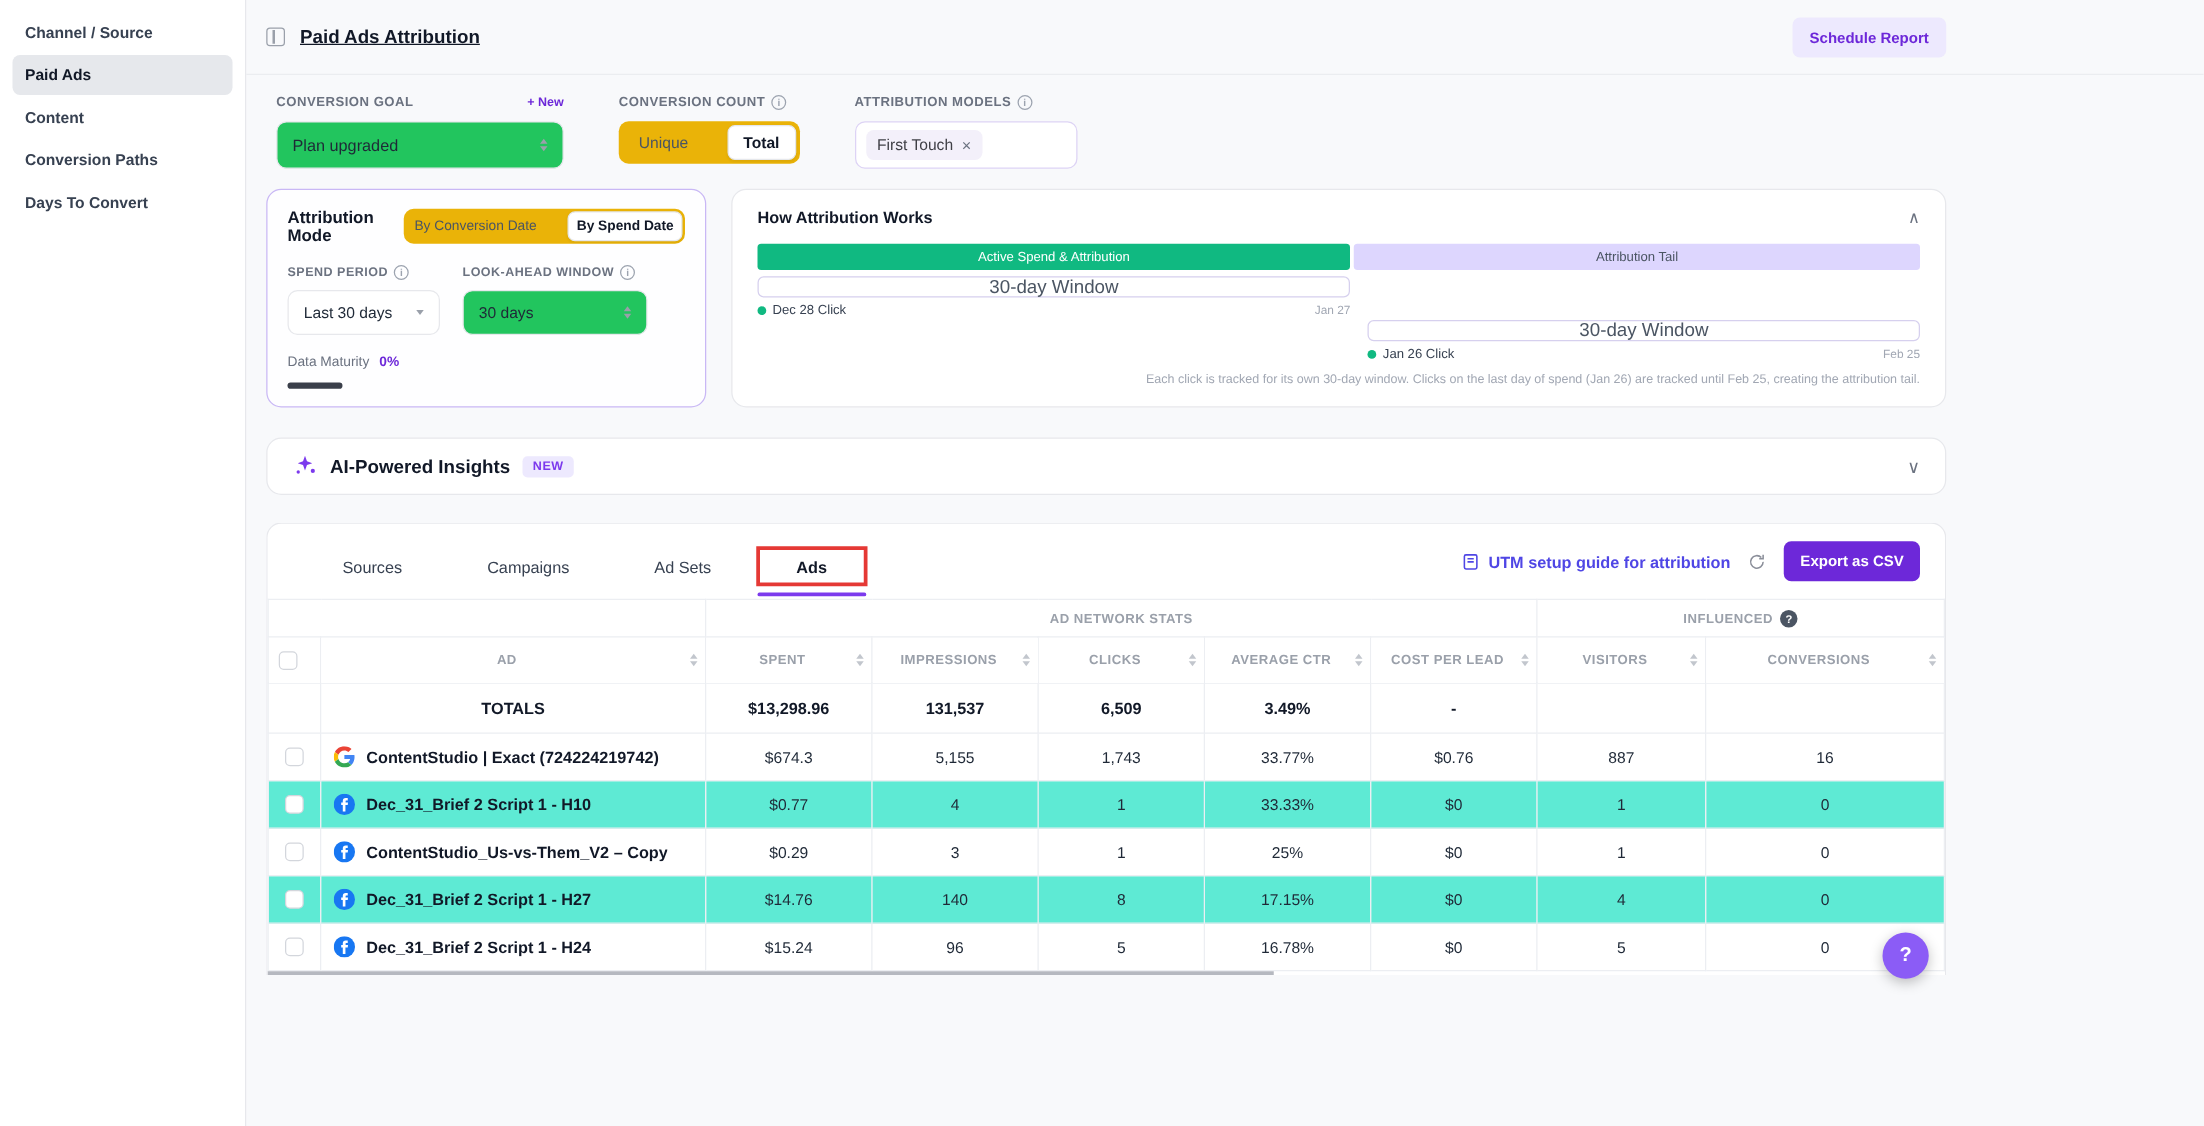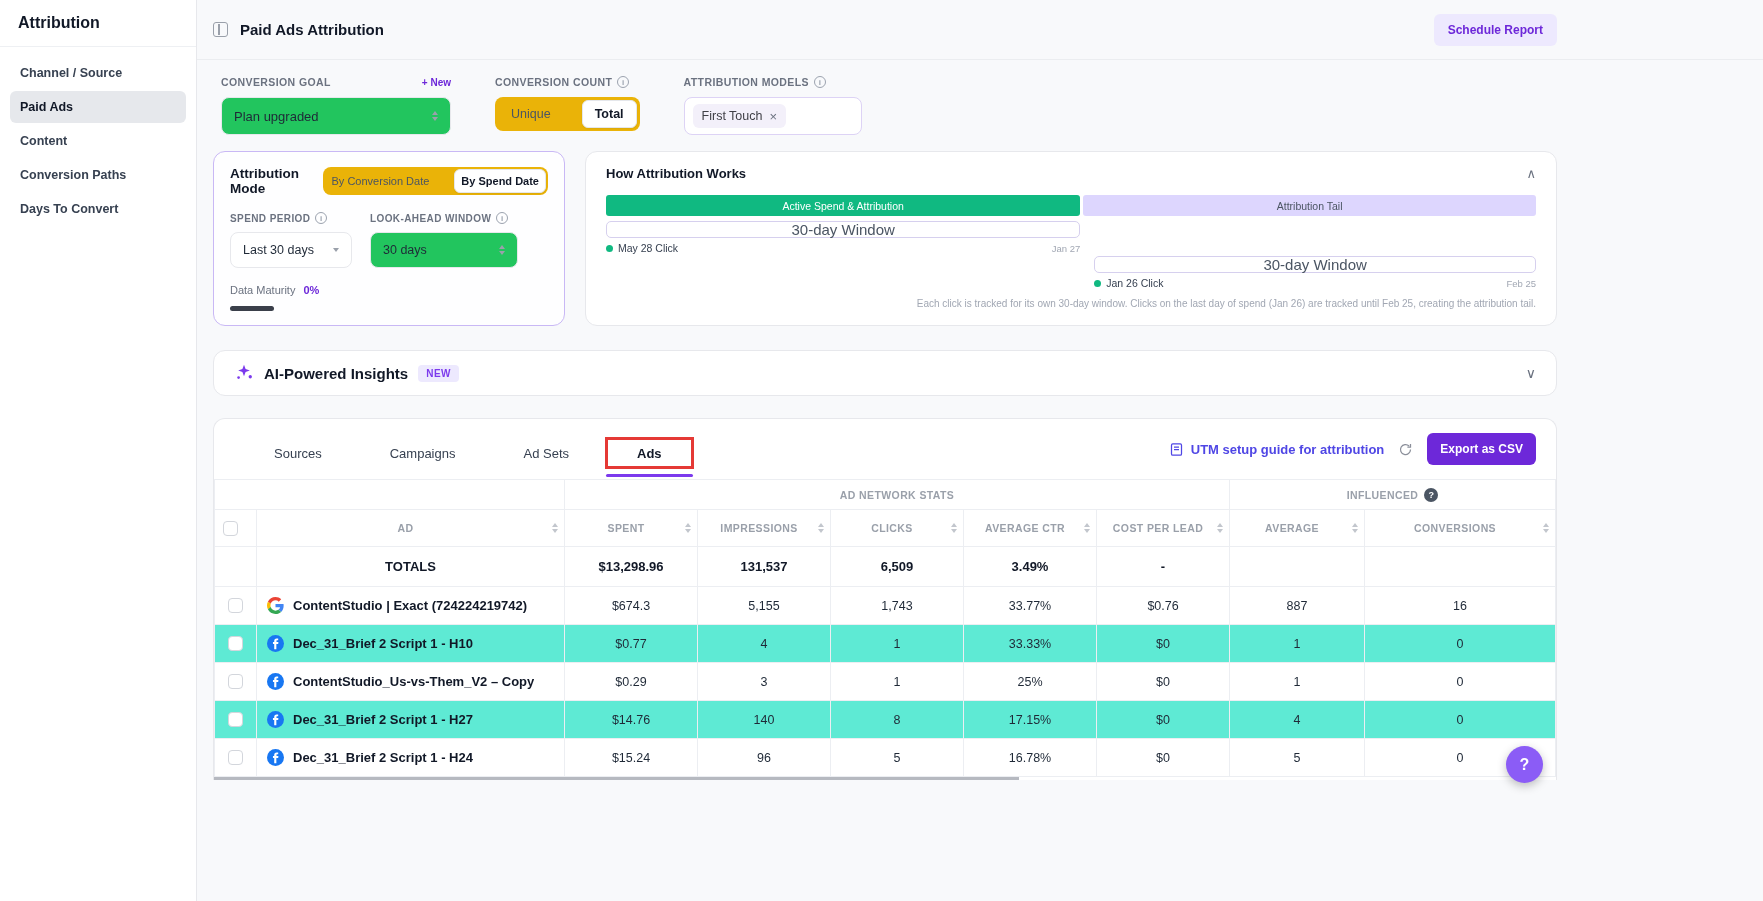--- a/index.html
+++ b/index.html
@@ -14,21 +14,21 @@
   .side-item { font-size:12.5px; font-weight:700; color:#374151; padding:9px 10px; margin:2px 2px; border-radius:6px; cursor:pointer; }
   .side-item.active { background:#e6e8ec; color:#111827; }
 
   
   .main { flex:1; }
   .topbar { height:60px; border-bottom:1px solid #ebedf0; }
   .topbar-inner { width:1376px; height:100%; padding:0 16px; display:flex; align-items:center; justify-content:space-between; }
   .topbar-left { display:flex; align-items:center; gap:12px; }
   .page-toggle { width:15px; height:15px; border:1.5px solid #9aa0aa; border-radius:3px; position:relative; display:inline-block; }
   .page-toggle::before { content:""; position:absolute; left:4px; top:1px; bottom:1px; width:1.5px; background:#9aa0aa; }
-  .page-title { font-size:15px; font-weight:700; }
+  .page-title { font-size:15px; font-weight:700;text-decoration:underline; }
   .schedule-btn { background:#ede9fe; color:#6d28d9; border:none; font-family:inherit; font-size:12px; font-weight:700; padding:9px 14px; border-radius:6px; cursor:pointer; }
 
   .content { width:1376px; padding:0 16px; }
 
   
   .controls { margin-top:16px; display:flex; align-items:flex-start; gap:44px; padding-left:8px; }
   .ctl-label { font-size:10.5px; font-weight:700; color:#6b7280; letter-spacing:.4px; display:flex; align-items:center; gap:5px; }
   .goal-block { width:230px; }
   .goal-label-row { display:flex; justify-content:space-between; align-items:center; margin-bottom:9px; }
   .new-link { color:#6d28d9; font-size:10px; font-weight:700; cursor:pointer; }
@@ -125,21 +125,20 @@
   .sparkle-icon { width:20px; height:20px; display:inline-flex; }
 
   .help-fab { position:absolute; left:1506px; top:746px; width:37px; height:37px; border-radius:50%; background:#8b5cf6; color:#fff; font-size:16px; font-weight:700; display:flex; align-items:center; justify-content:center; box-shadow:0 3px 10px rgba(0,0,0,.25); cursor:pointer; }
 </style>
 </head>
 <body>
 
 <div class="app">
 
   <aside class="sidebar">
-    <div class="sidebar-title">Attribution</div>
     <nav class="side-nav">
       <div class="side-item">Channel / Source</div>
       <div class="side-item active">Paid Ads</div>
       <div class="side-item">Content</div>
       <div class="side-item">Conversion Paths</div>
       <div class="side-item">Days To Convert</div>
     </nav>
   </aside>
 
   <main class="main">
@@ -243,21 +242,21 @@
           </div>
           <div class="timeline">
             <div class="bars">
               <div class="bar-green">Active Spend &amp; Attribution</div>
               <div class="bar-tail">Attribution Tail</div>
             </div>
             <div class="bracket">30-day Window</div>
             <div class="click-row">
               <span class="click-left">
                 <span class="gdot"></span>
-                <span>May 28 Click</span>
+                <span>Dec 28 Click</span>
               </span>
               <span class="date-lbl">Jan 27</span>
             </div>
             <div class="bracket right">30-day Window</div>
             <div class="click-row right">
               <span class="click-left">
                 <span class="gdot"></span>
                 <span>Jan 26 Click</span>
               </span>
               <span class="date-lbl">Feb 25</span>
@@ -354,21 +353,21 @@
                     <i class="tri-down"></i>
                   </span></th>
               <th><span>AVERAGE CTR</span><span class="sort">
                     <i class="tri-up"></i>
                     <i class="tri-down"></i>
                   </span></th>
               <th><span>COST PER LEAD</span><span class="sort">
                     <i class="tri-up"></i>
                     <i class="tri-down"></i>
                   </span></th>
-              <th><span>AVERAGE</span><span class="sort">
+              <th><span>VISITORS</span><span class="sort">
                     <i class="tri-up"></i>
                     <i class="tri-down"></i>
                   </span></th>
               <th><span>CONVERSIONS</span><span class="sort">
                     <i class="tri-up"></i>
                     <i class="tri-down"></i>
                   </span></th>
             </tr>
             <tr class="totals-row">
               <td></td>

